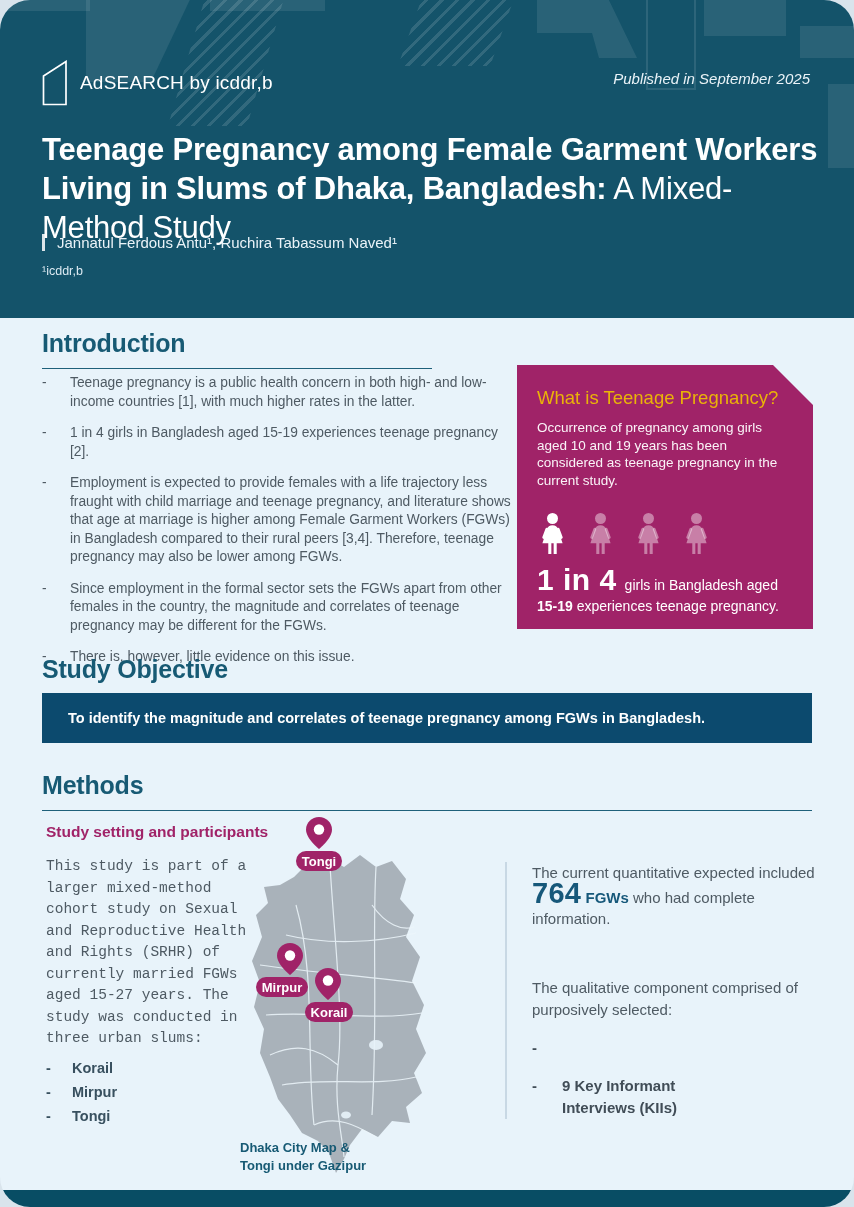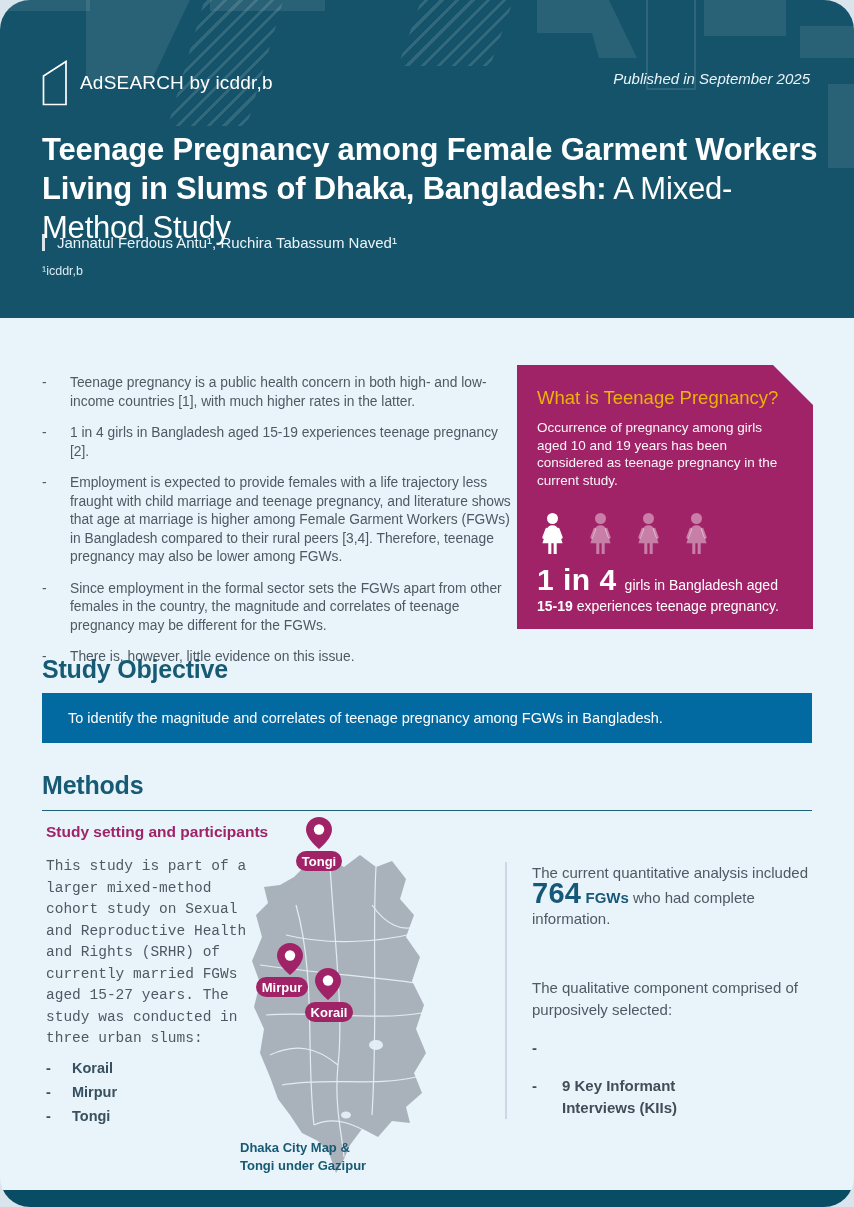--- a/index.html
+++ b/index.html
@@ -65,21 +65,21 @@
   .figures { display:flex; gap:17px; margin-top:22px; height:48px; align-items:flex-end; }
   .figures svg { width:31px; height:46px; }
   .fig-solid { fill:#ffffff; stroke:#ffffff; }
   .fig-faded { fill:rgba(255,255,255,0.42); stroke:rgba(255,255,255,0.42); }
   .stat { margin-top:10px; color:#fff; font-size:14px; line-height:21px; }
   .stat-big { font-size:30px; font-weight:bold; letter-spacing:0.5px; margin-right:4px; }
   .stat-bold { font-weight:bold; }
 
   
   .objective-box { position:absolute; left:42px; top:693px; width:770px; height:50px;
-                   background:#0369a1; color:#fff; font-weight:normal; font-size:14.5px;
+                   background:#0c4a6e; color:#fff; font-weight:bold; font-size:14.5px;
                    display:flex; align-items:center; padding-left:26px; }
 
   
   .setting-sub { position:absolute; left:46px; top:823px; color:#A02368; font-weight:bold; font-size:15.5px; }
   .setting-text { position:absolute; left:46px; top:856px; width:214px; color:#4E5A63;
                   font-size:14.5px; line-height:21.5px;font-family:Liberation Mono, monospace; }
   .slum-list { position:absolute; left:46px; top:1060px; font-size:14.5px; color:#38505F; }
   .slum-item { display:flex; margin-bottom:8px; font-weight:bold; }
   .slum-item .dash { width:26px; flex:0 0 26px; }
 
@@ -123,20 +123,21 @@
       <span class="logo-text">AdSEARCH by icddr,b</span>
     </div>
     <div class="published">Published in September 2025</div>
 
     <div class="title"><span class="tb">Teenage Pregnancy among Female Garment Workers Living in Slums of Dhaka, Bangladesh:</span><span class="tr"> A Mixed-Method Study</span></div>
 
     <div class="authors"><span class="author-bar"></span><span>Jannatul Ferdous Antu¹, Ruchira Tabassum Naved¹</span></div>
     <div class="affiliation">¹icddr,b</div>
   </div>
 
+  <div class="sec-h h-intro h-underline">Introduction</div>
 
   <div class="intro-list">
     <div class="intro-item">
       <span class="dash">-</span>
       <span class="it-text">Teenage pregnancy is a public health concern in both high- and low-income countries [1], with much higher rates in the latter.</span>
     </div>
     <div class="intro-item">
       <span class="dash">-</span>
       <span class="it-text">1 in 4 girls in Bangladesh aged 15-19 experiences teenage pregnancy [2].</span>
     </div>
@@ -248,21 +249,21 @@
         <text x="103" y="201.5" text-anchor="middle" font-size="13" font-weight="bold" fill="#ffffff">Korail</text>
       </g>
     </svg>
     <div class="map-caption">
       <div>Dhaka City Map &amp;</div>
       <div>Tongi under Gazipur</div>
     </div>
   </div>
 
   <div class="right-col">
-    <div class="quant"><span>The current quantitative analysis included</span> <span class="quant-number">764</span> <span class="quant-unit">FGWs</span> <span>who had complete information.</span></div>
+    <div class="quant"><span>The current quantitative expected included</span> <span class="quant-number">764</span> <span class="quant-unit">FGWs</span> <span>who had complete information.</span></div>
 
     <div class="qual-intro">The qualitative component comprised of purposively selected:</div>
 
     <div class="qual-item">
       <span class="dash">-</span>
     </div>
 
     <div class="qual-item">
       <span class="dash">-</span>
       <span><span class="qual-bold">9 Key Informant</span><br><span class="qual-bold">Interviews (KIIs)</span></span>

